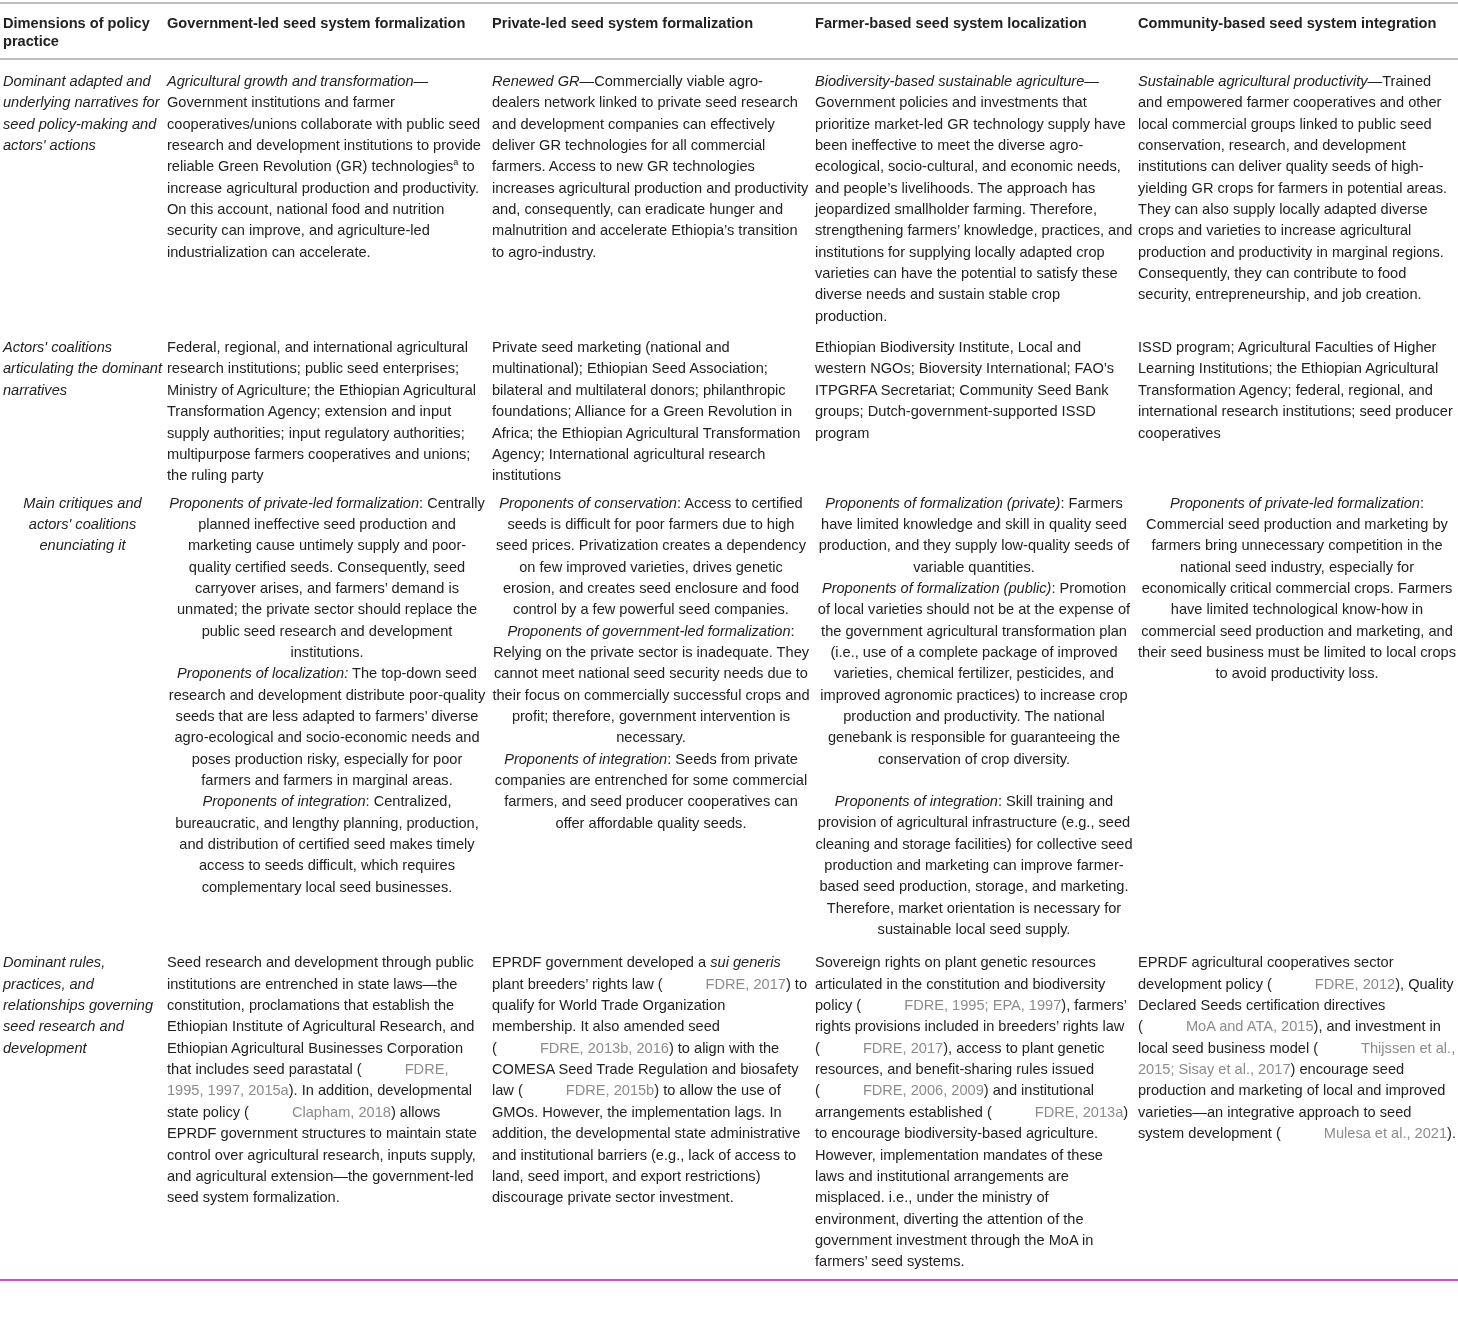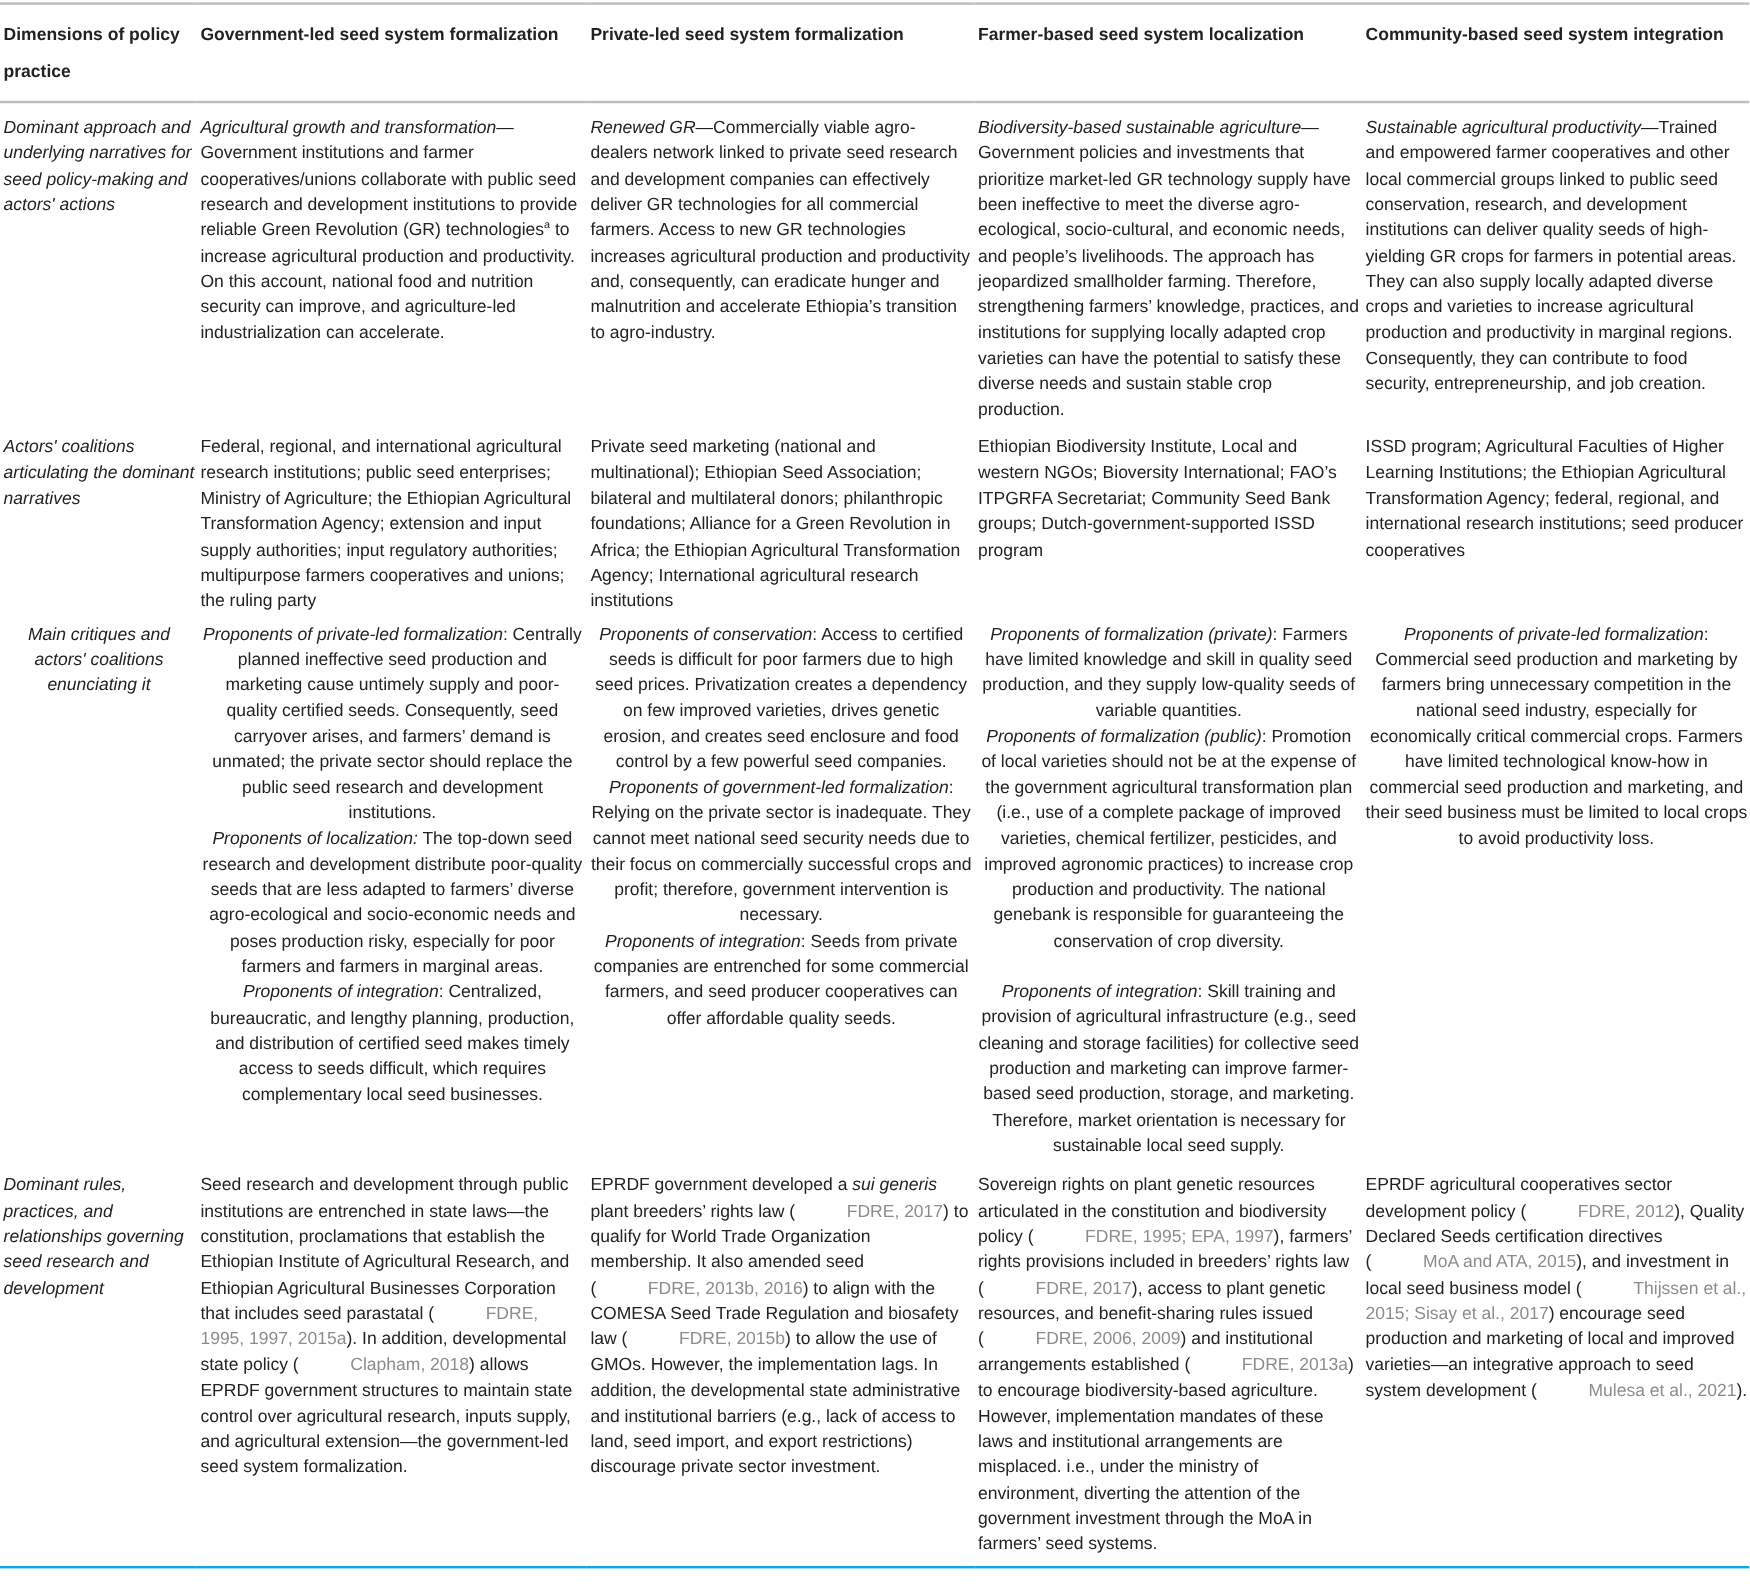--- a/index.html
+++ b/index.html
@@ -16,32 +16,32 @@
       margin-top: 2px;
     }
     table.policy col.c0 { width: 164px; }
     table.policy col.c1 { width: 325px; }
     table.policy col.c2 { width: 323px; }
     table.policy col.c3 { width: 323px; }
     table.policy col.c4 { width: 323px; }
     thead tr { border-top: 2px solid #bdbdbd; border-bottom: 2px solid #bdbdbd; }
     th {
       text-align: left; vertical-align: top;
-      font-weight: bold; font-size: 14.6px; line-height: 31px;
+      font-weight: bold; font-size: 14.6px; line-height: 18px;
       padding: 10px 2px 8px 3px; color: #222;
     }
     td {
       vertical-align: top; font-size: 14.6px; line-height: 21.35px;
       padding: 0 2px 0 3px; color: #222;
     }
     tbody tr.r0 td { padding-top: 11px; padding-bottom: 10px; }
     tbody tr.r1 td { padding-top: 0px; padding-bottom: 6px; margin-left: 37px; }
     tbody tr.r2 td { padding-top: 0px; padding-bottom: 12px; text-align: center; }
     tbody tr.r3 td { padding-top: 0px; padding-bottom: 6px; }
-    tbody tr.last { border-bottom: 2px solid #0ea5e9; }
+    tbody tr.last { border-bottom: 2px solid #d946ef; }
     td.dim { font-style: italic; }
     .it { font-style: italic; }
     .cite { color: #8c8c8c; margin-left: 43px; }
     sup.fn { font-size: 9px; line-height: 0; vertical-align: super; }
     .para { display: block; }
     .gap { display: block; height: 21px; }
     .footnote {
       font-size: 13px; font-style: italic; color: #333;
       padding: 8px 3px 0 3px; line-height: 16px;
     }
@@ -62,21 +62,21 @@
       <tr>
         <th>Dimensions of policy practice</th>
         <th>Government-led seed system formalization</th>
         <th>Private-led seed system formalization</th>
         <th>Farmer-based seed system localization</th>
         <th>Community-based seed system integration</th>
       </tr>
     </thead>
     <tbody id="tbody">
         <tr class="r0">
-          <td class="dim">Dominant approach and underlying narratives for seed policy-making and actors' actions</td>
+          <td class="dim">Dominant adapted and underlying narratives for seed policy-making and actors' actions</td>
           <td>
             <span class="para"><span class="it">Agricultural growth and transformation</span><span>—Government institutions and farmer cooperatives/unions collaborate with public seed research and development institutions to provide reliable Green Revolution (GR) technologies</span><sup class="fn">a</sup><span> to increase agricultural production and productivity. On this account, national food and nutrition security can improve, and agriculture-led industrialization can accelerate.</span></span>
           </td>
           <td>
             <span class="para"><span class="it">Renewed GR</span><span>—Commercially viable agro-dealers network linked to private seed research and development companies can effectively deliver GR technologies for all commercial farmers. Access to new GR technologies increases agricultural production and productivity and, consequently, can eradicate hunger and malnutrition and accelerate Ethiopia’s transition to agro-industry.</span></span>
           </td>
           <td>
             <span class="para"><span class="it">Biodiversity-based sustainable agriculture</span><span>—Government policies and investments that prioritize market-led GR technology supply have been ineffective to meet the diverse agro-ecological, socio-cultural, and economic needs, and people’s livelihoods. The approach has jeopardized smallholder farming. Therefore, strengthening farmers’ knowledge, practices, and institutions for supplying locally adapted crop varieties can have the potential to satisfy these diverse needs and sustain stable crop production.</span></span>
           </td>
           <td>

